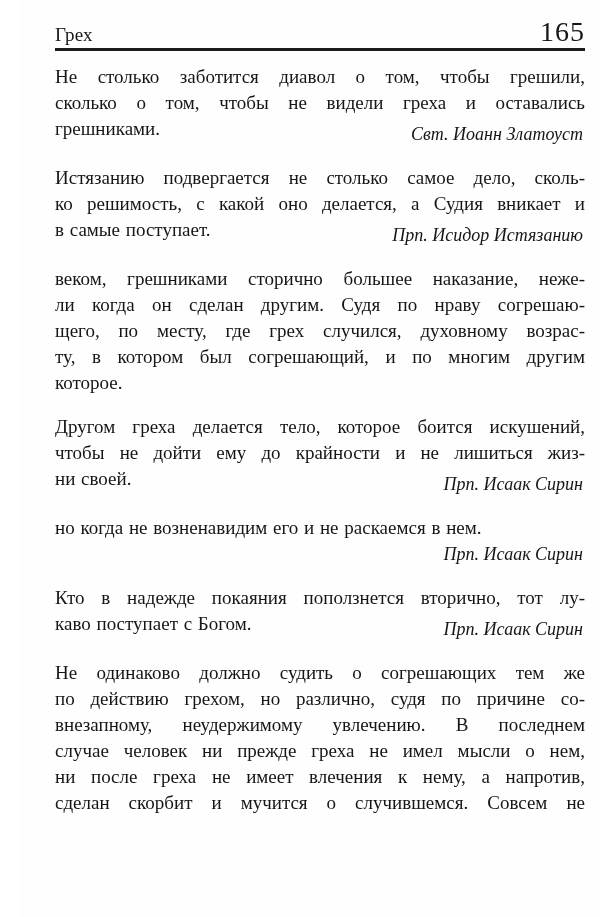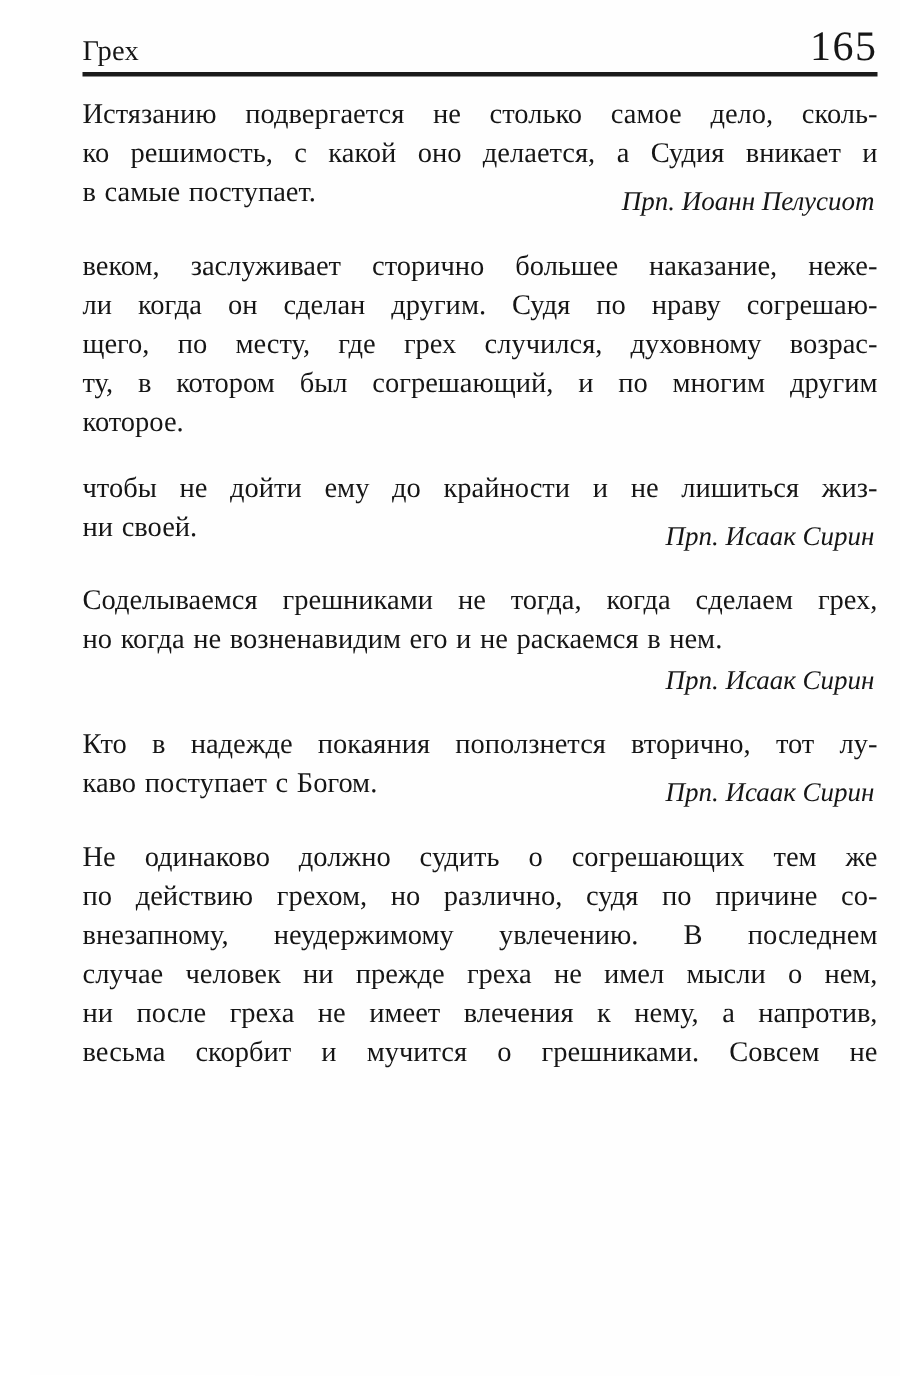--- a/index.html
+++ b/index.html
@@ -72,49 +72,55 @@
 <body>
 
 <div class="page">
   <div class="header">
     <span class="running-title">Грех</span>
     <span class="page-number">165</span>
   </div>
   <div class="header-rule"></div>
   <div class="quotes" id="quotes">
       <div class="quote">
+        <div class="qline">Не столько заботится диавол о том, чтобы грешили,</div>
+        <div class="qline">сколько о том, чтобы не видели греха и оставались</div>
+        <div class="qline lastline">грешниками.</div>
+        <div class="attr pull">Свт. Иоанн Златоуст</div>
+      </div>
+      <div class="quote">
         <div class="qline">Истязанию подвергается не столько самое дело, сколь-</div>
         <div class="qline">ко решимость, с какой оно делается, а Судия вникает и</div>
         <div class="qline lastline">в самые поступает.</div>
-        <div class="attr pull">Прп. Иоанн Пелусиот</div>
+        <div class="attr pull">Прп. Исидор Истязанию</div>
       </div>
       <div class="quote">
-        <div class="qline">веком, заслуживает сторично большее наказание, неже-</div>
+        <div class="qline">веком, грешниками сторично большее наказание, неже-</div>
         <div class="qline">ли когда он сделан другим. Судя по нраву согрешаю-</div>
         <div class="qline">щего, по месту, где грех случился, духовному возрас-</div>
         <div class="qline">ту, в котором был согрешающий, и по многим другим</div>
         <div class="qline lastline">которое.</div>
       </div>
       <div class="quote">
+        <div class="qline">Другом греха делается тело, которое боится искушений,</div>
         <div class="qline">чтобы не дойти ему до крайности и не лишиться жиз-</div>
         <div class="qline lastline">ни своей.</div>
         <div class="attr pull">Прп. Исаак Сирин</div>
       </div>
       <div class="quote">
-        <div class="qline">Соделываемся грешниками не тогда, когда сделаем грех,</div>
         <div class="qline lastline">но когда не возненавидим его и не раскаемся в нем.</div>
         <div class="attr">Прп. Исаак Сирин</div>
       </div>
       <div class="quote">
         <div class="qline">Кто в надежде покаяния поползнется вторично, тот лу-</div>
         <div class="qline lastline">каво поступает с Богом.</div>
         <div class="attr pull">Прп. Исаак Сирин</div>
       </div>
       <div class="quote">
         <div class="qline">Не одинаково должно судить о согрешающих тем же</div>
         <div class="qline">по действию грехом, но различно, судя по причине со-</div>
         <div class="qline">внезапному, неудержимому увлечению. В последнем</div>
         <div class="qline">случае человек ни прежде греха не имел мысли о нем,</div>
         <div class="qline">ни после греха не имеет влечения к нему, а напротив,</div>
-        <div class="qline">весьма скорбит и мучится о грешниками. Совсем не</div>
+        <div class="qline">сделан скорбит и мучится о случившемся. Совсем не</div>
       </div>
     </div>
 </div>
 
 </body></html>

